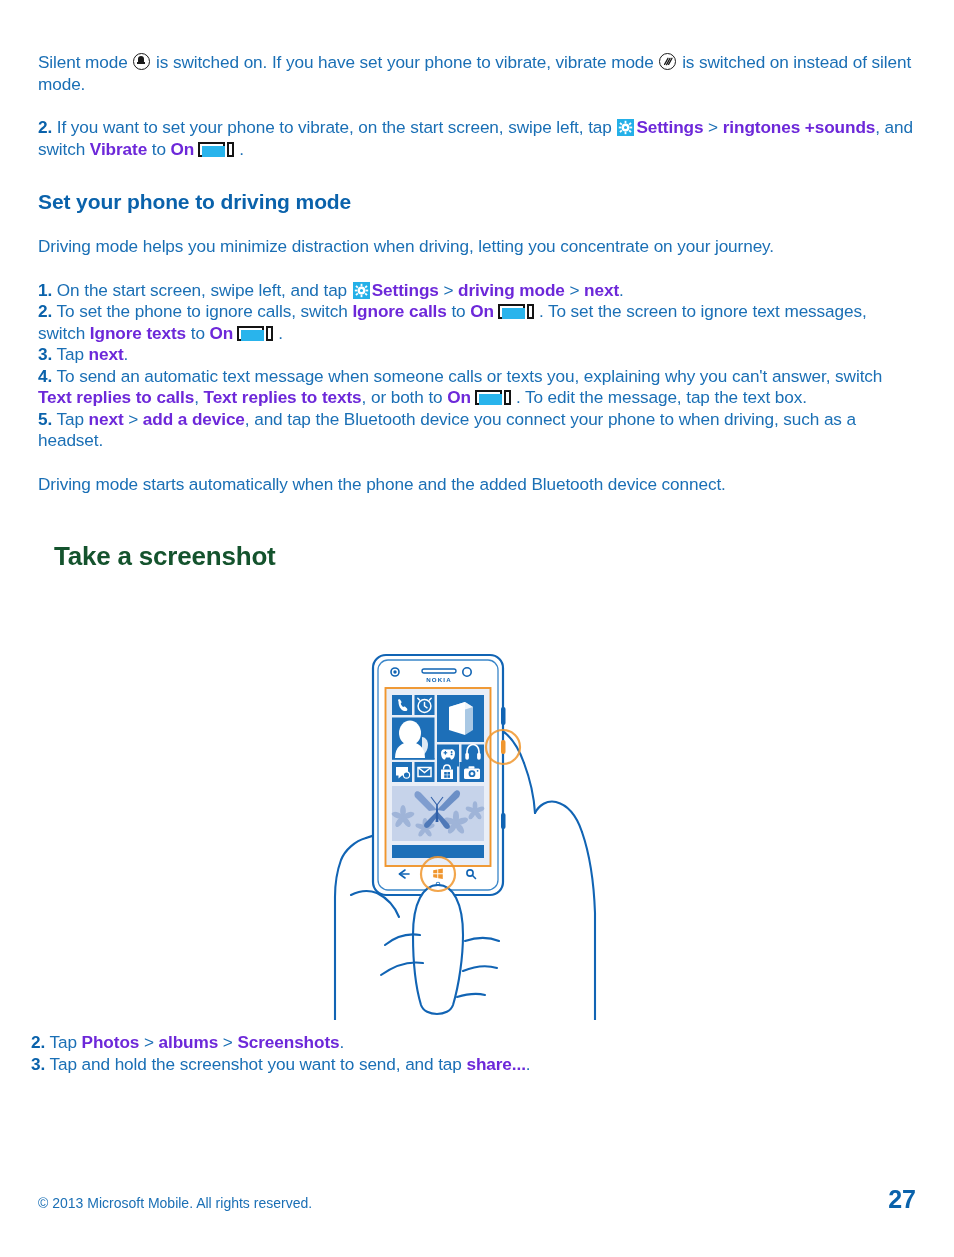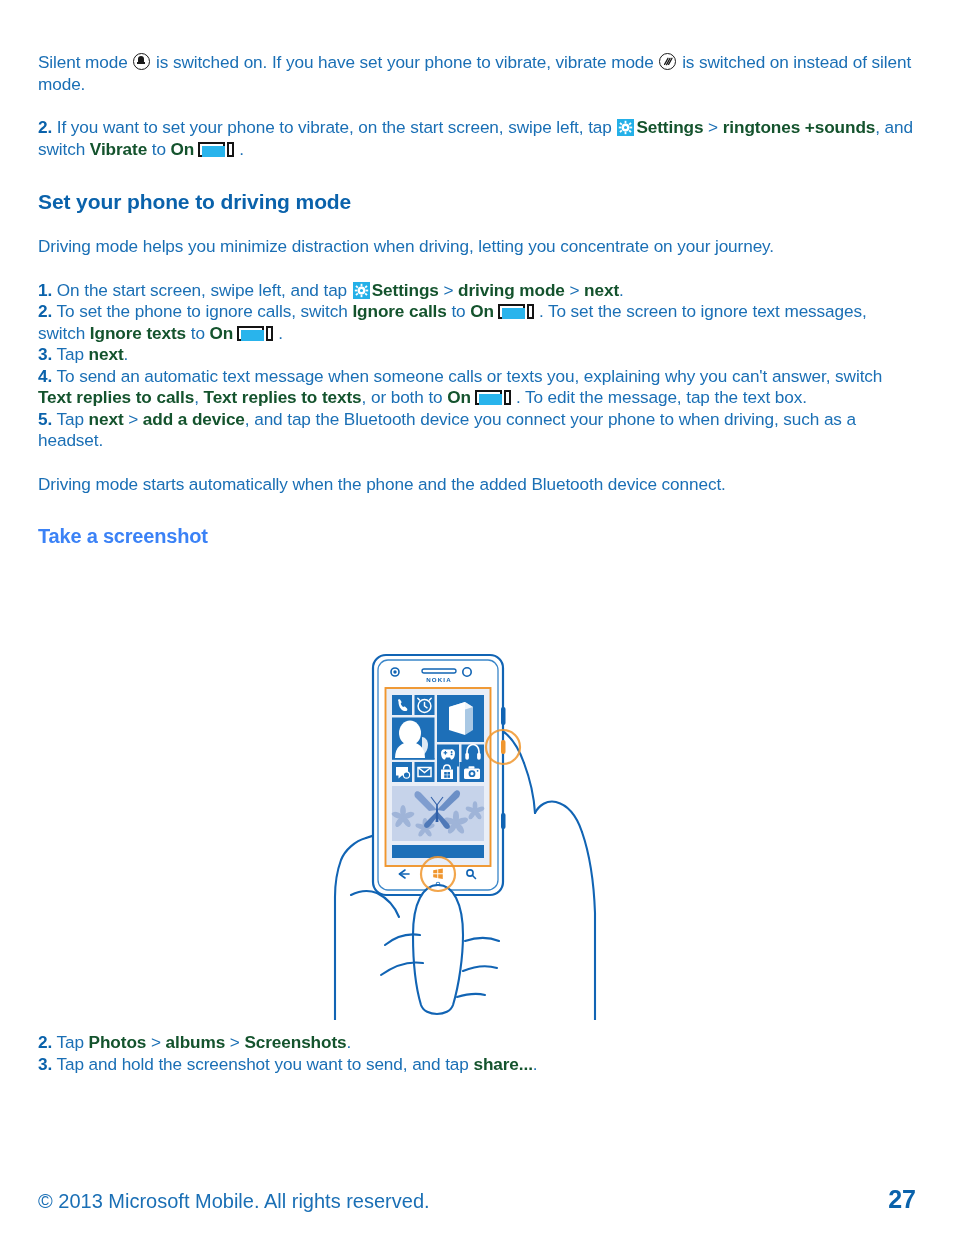--- a/index.html
+++ b/index.html
@@ -36,37 +36,37 @@
     font-size: 17.2px;
     line-height: 21.5px;
     color: #1a6fb5;
     letter-spacing: -0.1px;
   }
   .gap-md { height: 22px; }
   .gap-lg { height: 30px; }
 
   b, .b {
     font-weight: bold;
-    color: #14532d;
+    color: #6d28d9;
     margin-top: 27px;
   }
 
   h3.subhead {
     margin: 0;
     font-size: 21px;
     font-weight: bold;
     color: #0a62ab;
     letter-spacing: -0.1px;
   }
 
   h2.sectionhead {
-    margin: 0;
-    font-size: 20px;
+    margin: 16px;
+    font-size: 26px;
     font-weight: bold;
-    color: #3b82f6;
+    color: #14532d;
     letter-spacing: -0.2px;
   }
 
   .step-num { font-weight: bold; color: #0a62ab; }
 
   
   .icn {
     display: inline-block;
     vertical-align: -2px;
     position: relative;
@@ -155,21 +155,21 @@
   .footer {
     position: absolute;
     left: 38px;
     top: 1185px;
     width: 878px;
     display: flex;
     align-items: baseline;
     justify-content: space-between;
   }
   .copyright {
-    font-size: 20px;
+    font-size: 14px;
     color: #1a6fb5;
   }
   .pagenum {
     font-size: 25px;
     font-weight: bold;
     color: #0a62ab;
     text-align: center;
   }
 </style>
 </head>
@@ -458,21 +458,21 @@
         <path d="M140,296 C152,292 164,292 174,296"></path>
         <path d="M138,326 C150,321 162,320 172,323"></path>
         <path d="M132,352 C142,349 152,348 160,350"></path>
       </g>
 
       <circle cx="178" cy="102" r="17" fill="none" stroke="#f0962e" stroke-width="2.2" opacity="0.85"></circle>
       <circle cx="113" cy="229" r="17" fill="none" stroke="#f0962e" stroke-width="2.2" opacity="0.85"></circle>
     </svg>
   </div>
 
-  <div style="position:absolute;left:38px;top:1032px;width:878px;">
+  <div style="position:absolute;left:31px;top:1032px;width:878px;">
     <p class="para"><span class="step-num">2.</span><span> Tap </span><b>Photos</b><span> &gt; </span><b>albums</b><span> &gt; </span><b>Screenshots</b><span>.</span><br><span class="step-num">3.</span><span> Tap and hold the screenshot you want to send, and tap </span><b>share...</b><span>.</span></p>
   </div>
 
   <div class="footer">
     <span class="copyright">© 2013 Microsoft Mobile. All rights reserved.</span>
     <span class="pagenum">27</span>
   </div>
 
 </div>
 

